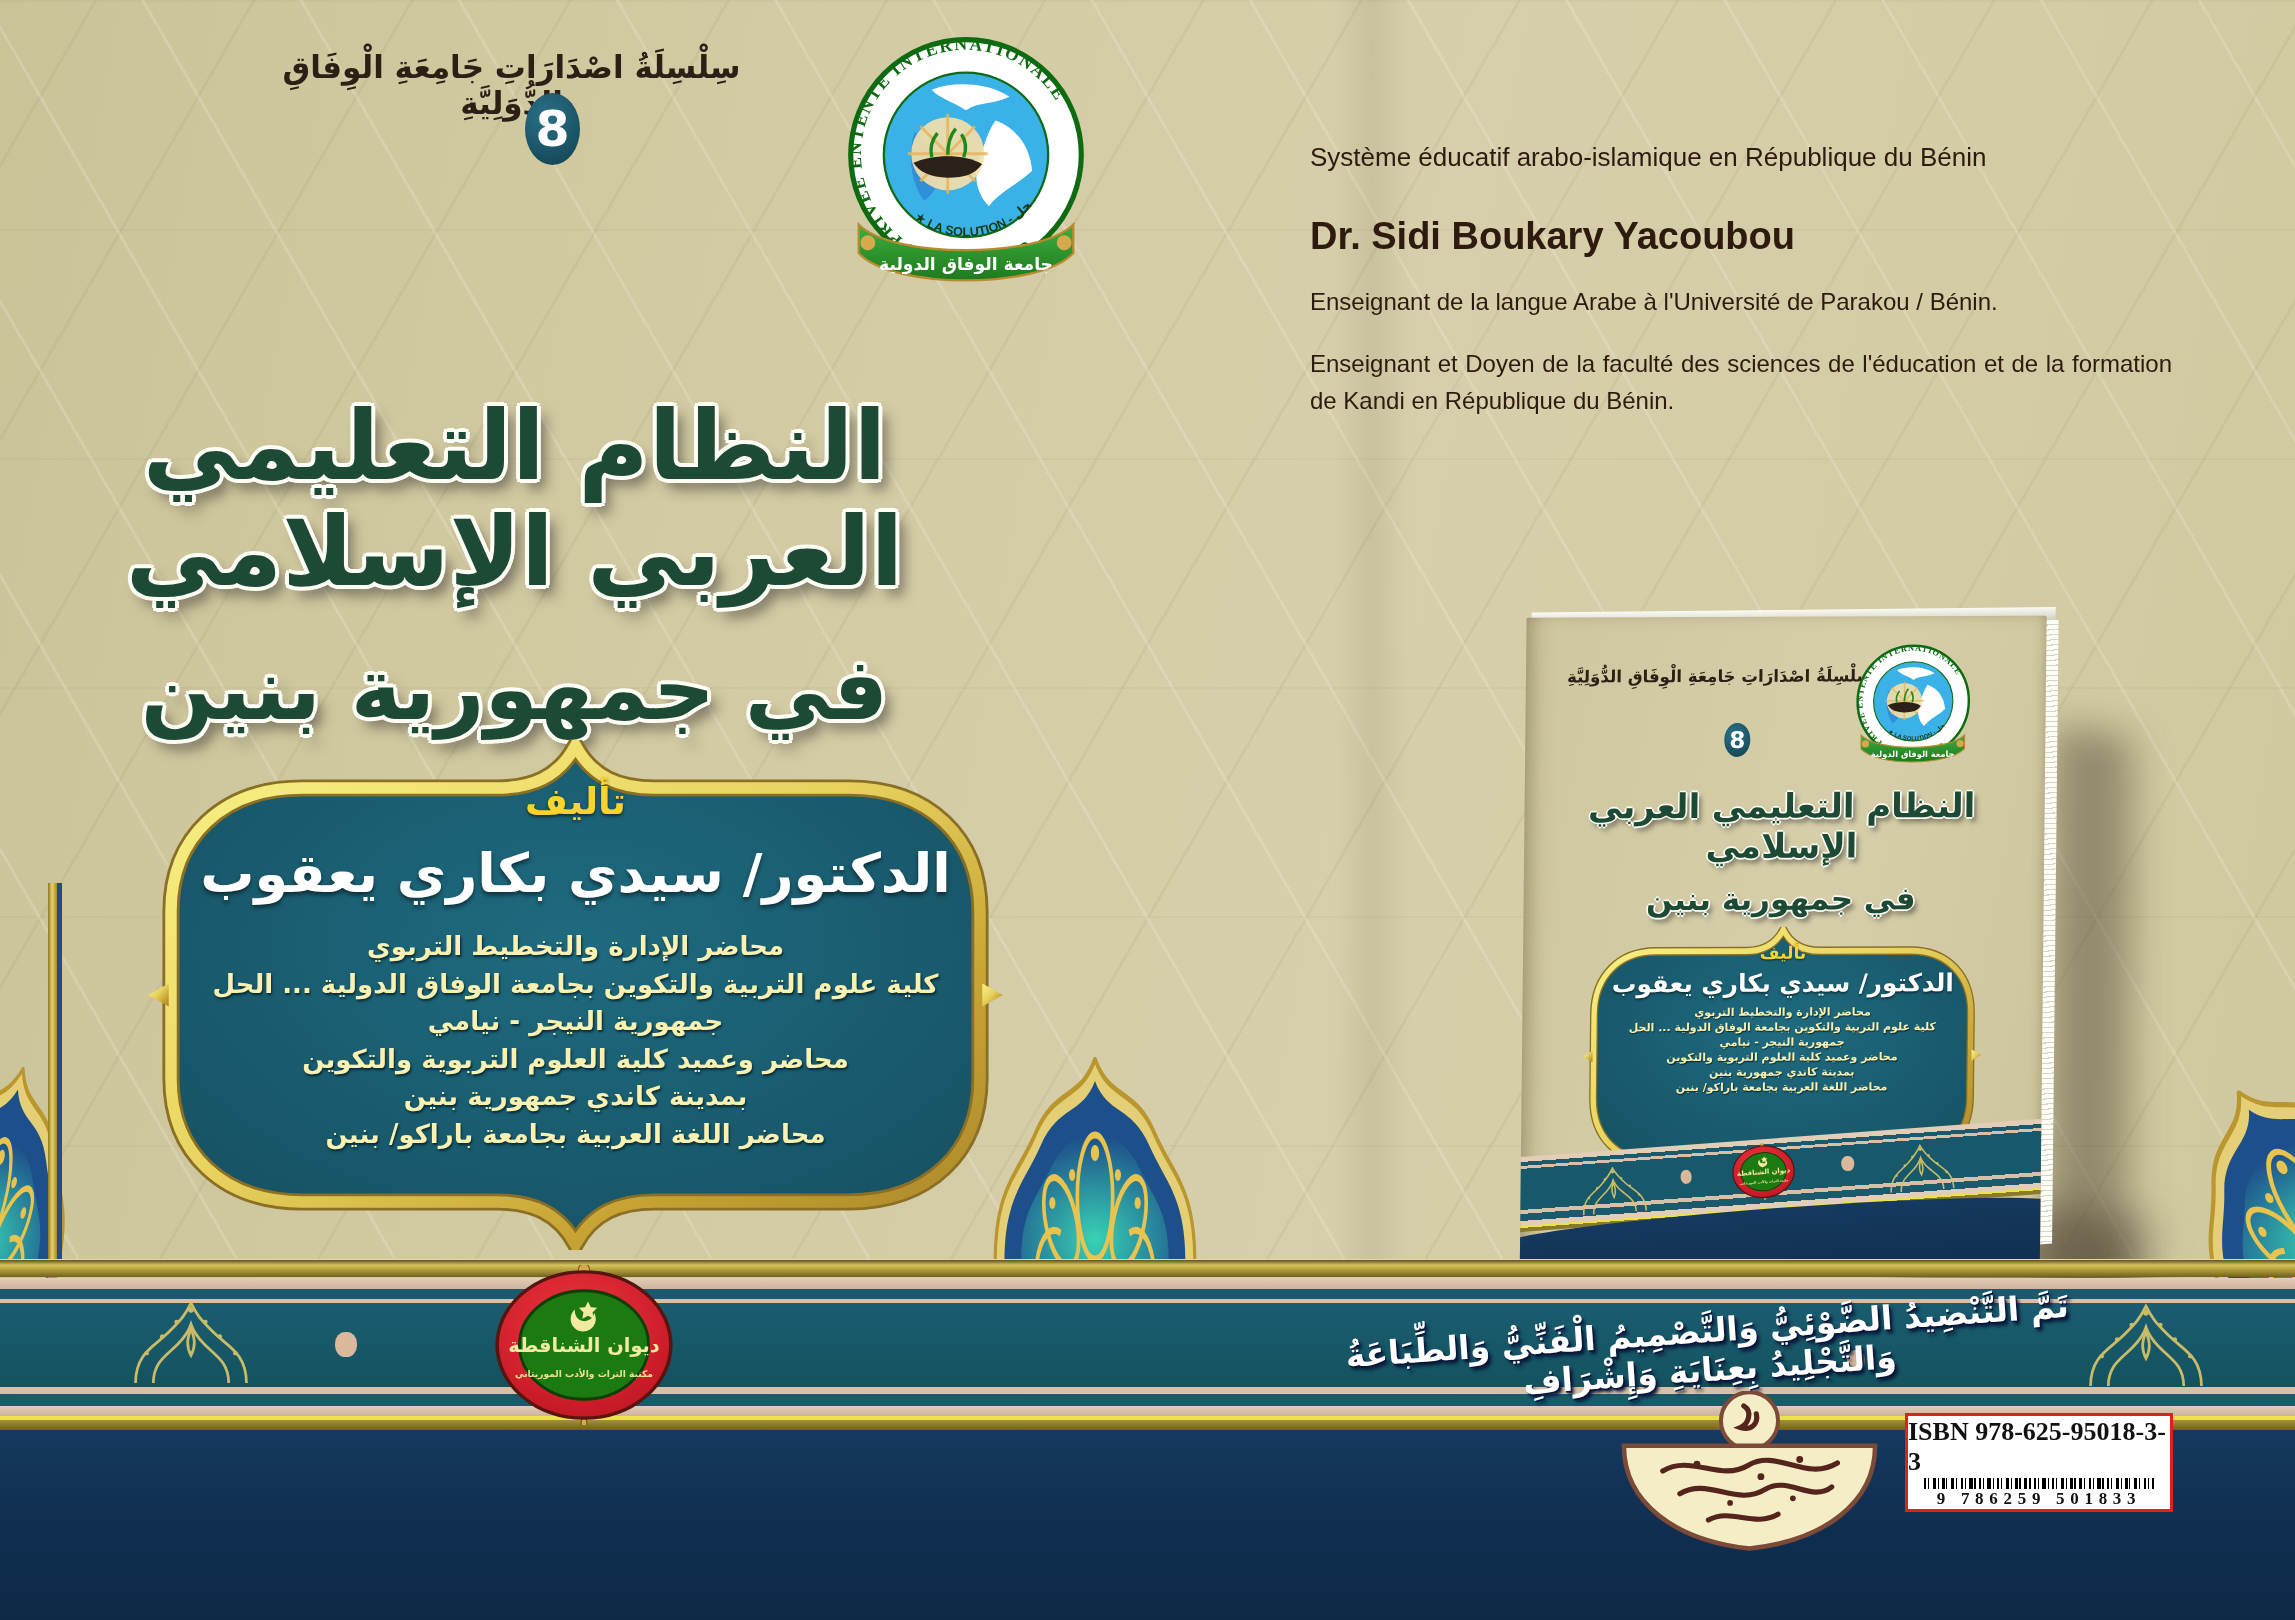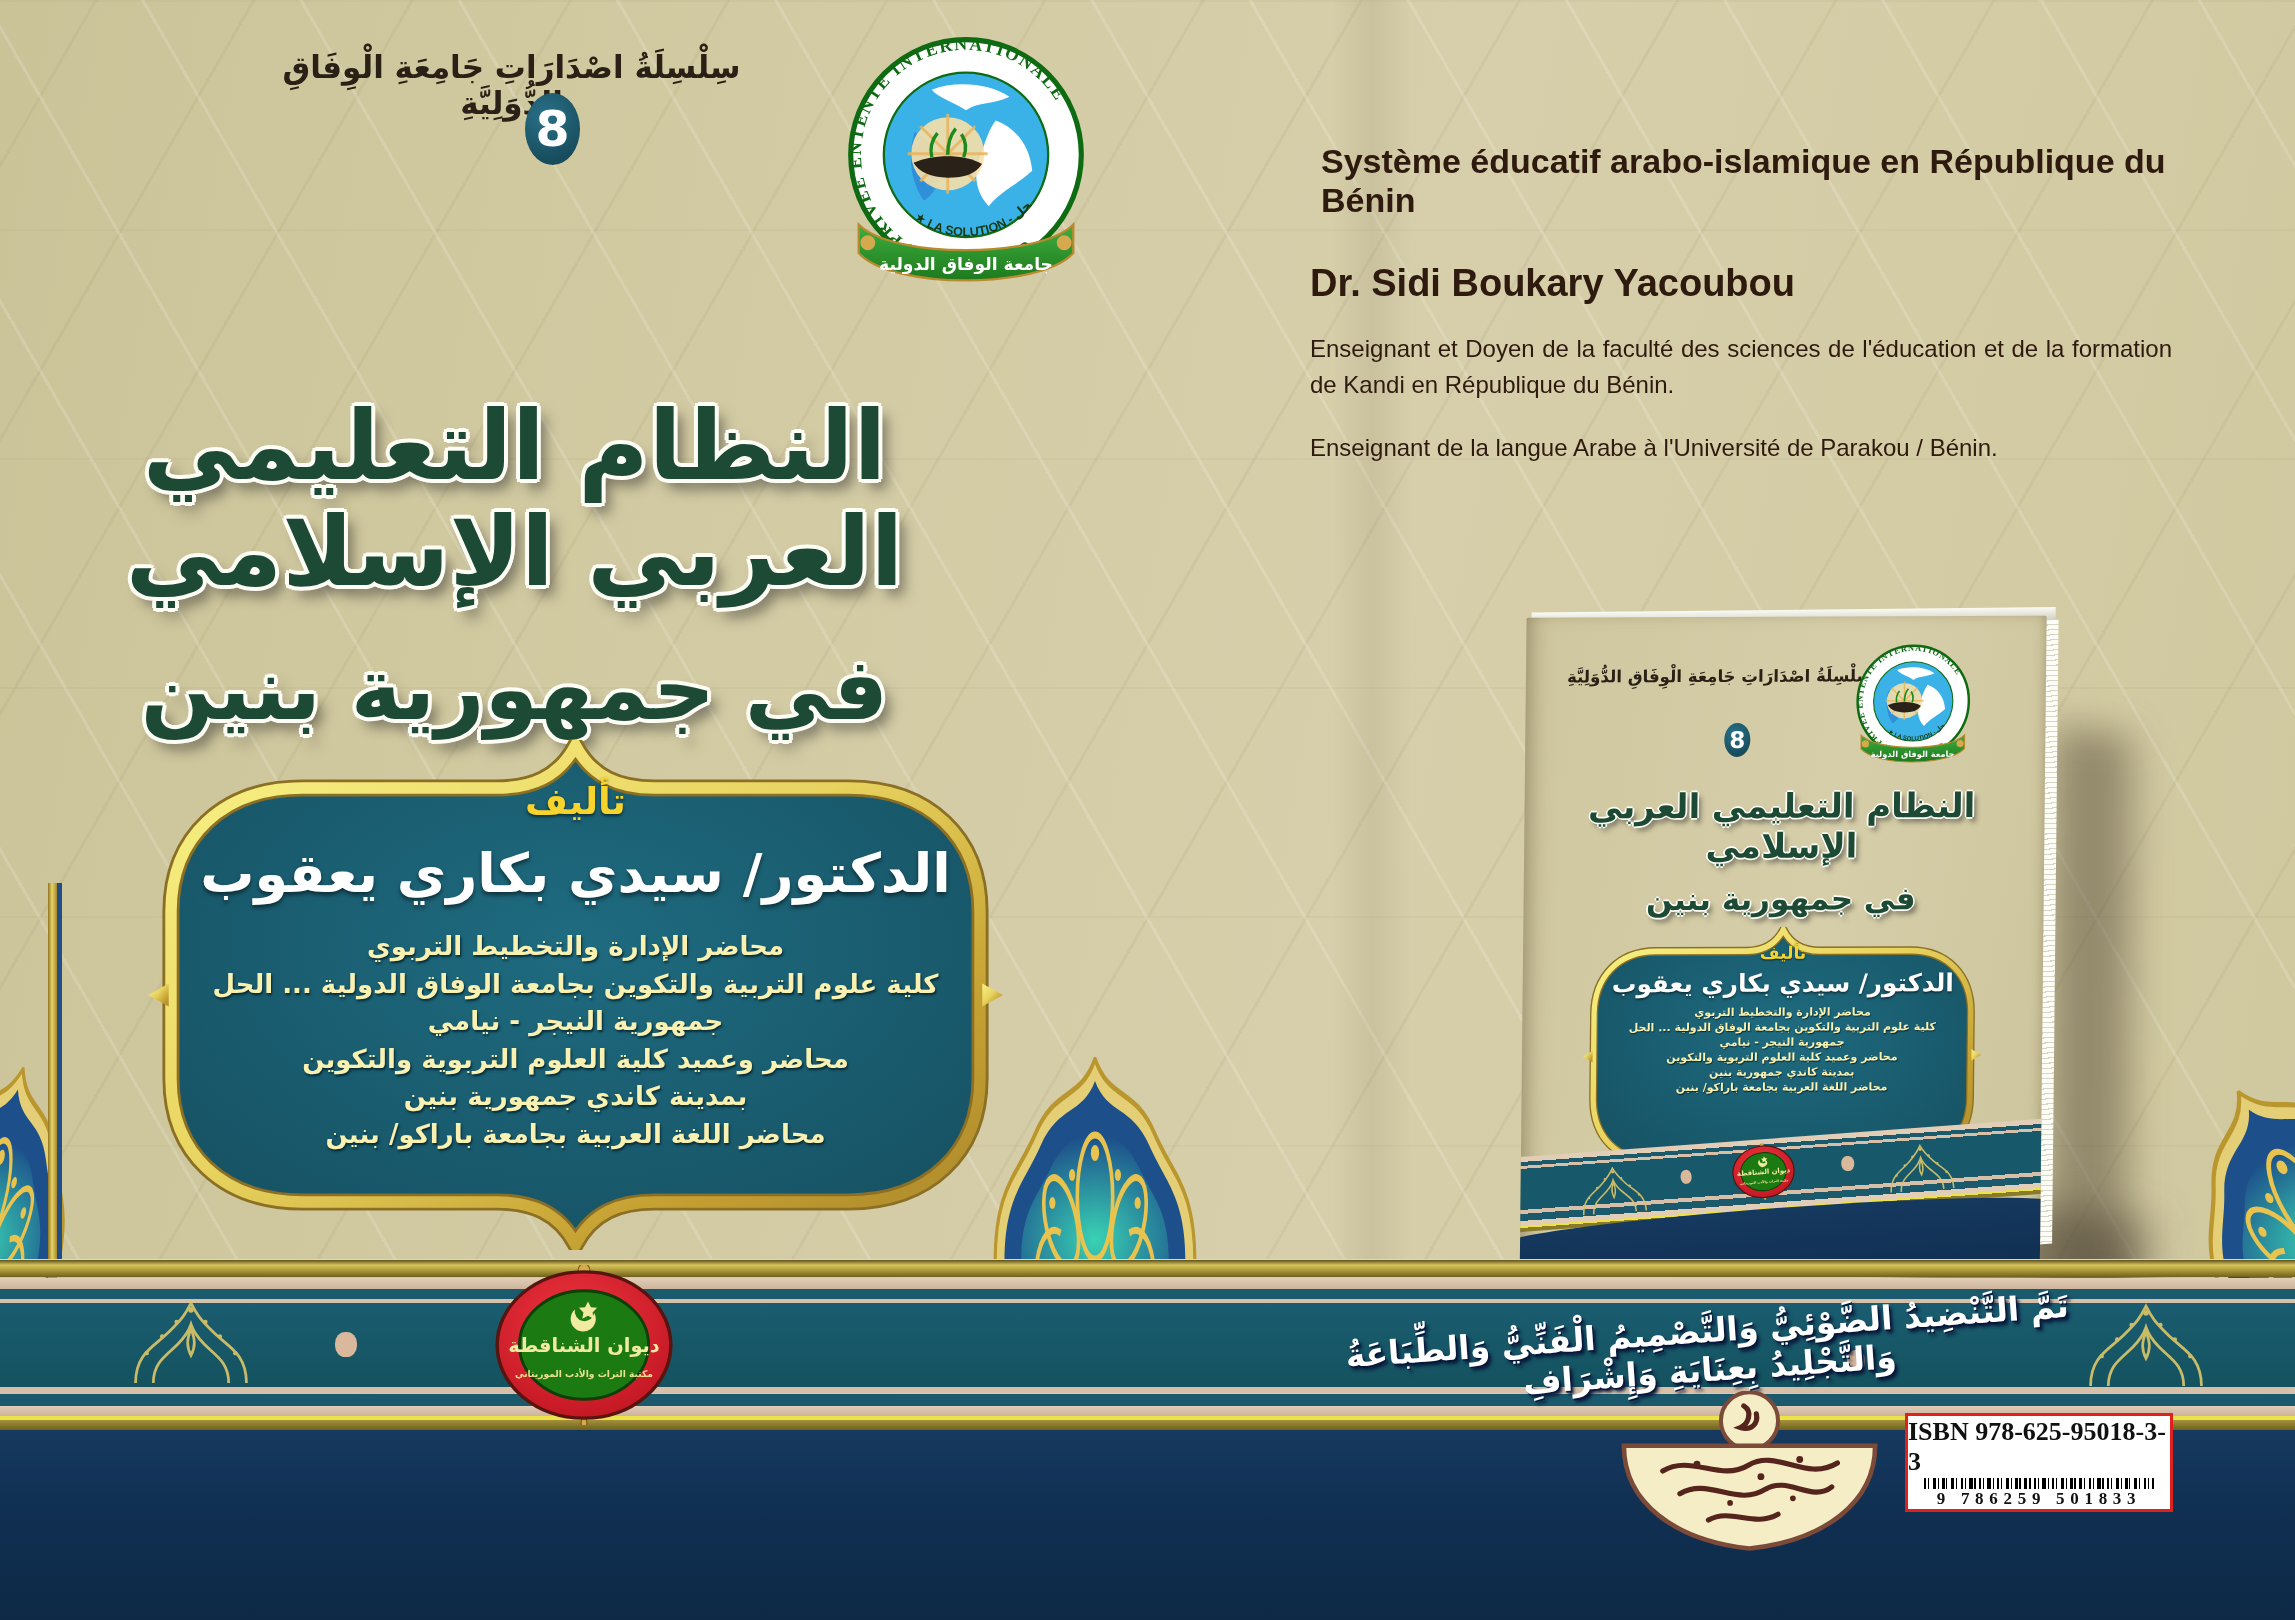--- a/index.html
+++ b/index.html
@@ -35,21 +35,21 @@
   .cartouche{position:absolute;left:131px;top:740px;width:889px;height:510px;}
   .cartouche svg,.bc-cartouche svg{position:absolute;left:0;top:0;width:100%;height:100%;}
   .cartouche .content{position:absolute;left:51px;right:51px;top:40px;bottom:34px;text-align:center;}
   .byline{font-size:37px;font-weight:700;color:#f6d32d;text-shadow:0 2.3px 3.4px rgba(0,0,0,.55);}
   .author{font-size:54px;font-weight:900;color:#ffffff;margin-top:19.4px;text-shadow:0 3.4px 4.6px rgba(0,0,0,.5);}
   .creds{margin-top:23px;font-size:26px;font-weight:700;color:#f8f1b2;line-height:1.44;
     text-shadow:1.1px 1.7px 2.3px rgba(5,35,45,.9);}
 
   
   .fr{position:absolute;left:1310px;top:142px;width:862px;color:#2e1a0e;font-family:"Liberation Sans","DejaVu Sans",sans-serif;}
-  .fr .h{font-size:34px;font-weight:700;margin-left:11px;}
+  .fr .h{font-size:26px;font-weight:400;}
   .fr .auteur{font-size:29px;font-weight:700;margin-top:35px;}
   .fr .name{font-size:38px;font-weight:700;margin-top:42px;}
   .fr p{font-size:24px;line-height:1.52;text-align:justify;margin:4.6px 0 0 0;}
   .fr p.sp{margin-top:26px;}
 
   
   .mandala{position:absolute;}
   .left-strip-a{position:absolute;left:48px;top:883px;width:9.1px;height:378px;
     background:linear-gradient(90deg,#8f7420,#e7d468 45%,#a8882c);}
   .left-strip-b{position:absolute;left:57px;top:883px;width:4.6px;height:378px;background:#1f4f86;}
@@ -295,22 +295,22 @@
         <div>محاضر وعميد كلية العلوم التربوية والتكوين</div>
         <div>بمدينة كاندي جمهورية بنين</div>
         <div>محاضر اللغة العربية بجامعة باراكو/ بنين</div>
       </div>
     </div>
   </div>
 
   <div class="fr">
     <div class="h">Système éducatif arabo-islamique en République du Bénin</div>
     <div class="name">Dr. Sidi Boukary Yacoubou</div>
+    <p class="sp">Enseignant de la langue Arabe à l'Université de Parakou / Bénin.</p>
     <p class="sp">Enseignant et Doyen de la faculté des sciences de l'éducation et de la formation de Kandi en République du Bénin.</p>
-    <p class="sp">Enseignant de la langue Arabe à l'Université de Parakou / Bénin.</p>
   </div>
 
   <div class="book">
     <div class="book-shadow-r"></div>
     <div class="book-shadow-b"></div>
     <div class="book-top"></div>
     <div class="book-pages"></div>
     <div class="bcover">
       <div class="bc-series t-ar">سِلْسِلَةُ اصْدَارَاتِ جَامِعَةِ الْوِفَاقِ الدُّوَلِيَّةِ</div>
       <div class="bc-badge">

